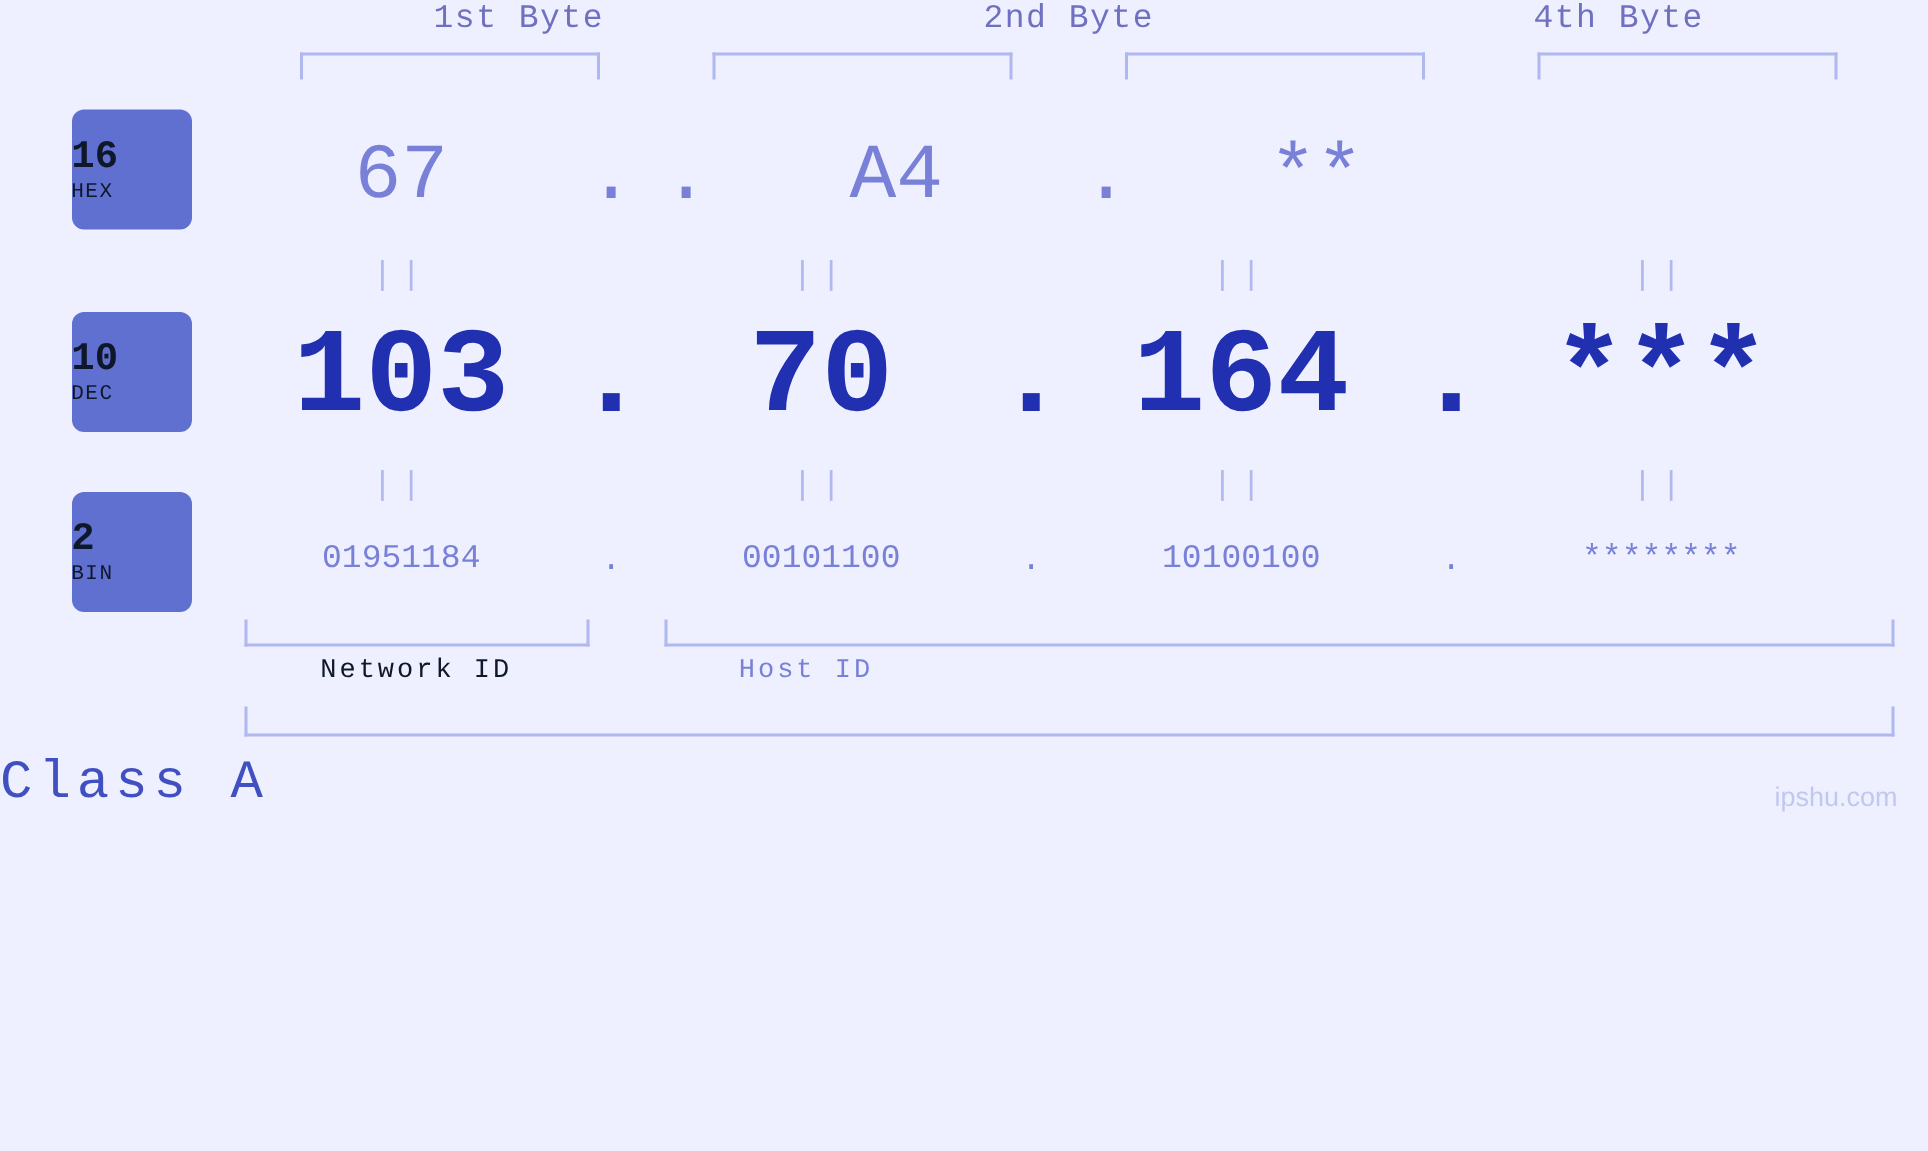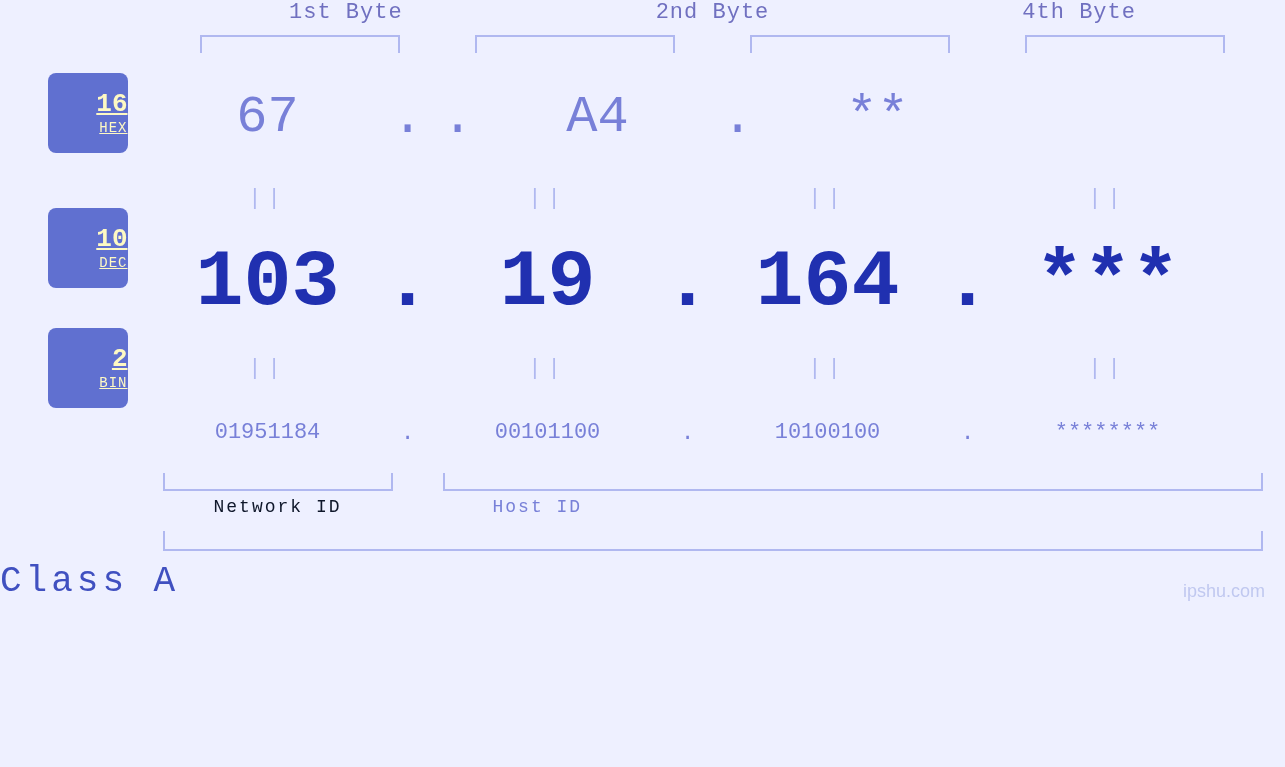--- a/index.html
+++ b/index.html
@@ -54,50 +54,48 @@
       height: 18px;
       border: 2px solid #b0b8f0;
       border-bottom: none;
       position: relative;
     }
 
     .badge {
       width: 80px;
       height: 80px;
       background: #6070d0;
-      color: #fef9c3;
+      color: #0f172a;
       display: flex;
       flex-direction: column;
-      align-items: flex-end;
+      align-items: flex-start;
       justify-content: center;
       border-radius: 8px;
       font-size: 22px;
       font-weight: bold;
       line-height: 1.2;
       margin-bottom: 10px;
-      text-decoration: underline;
     }
 
     .badge .badge-num {
       font-size: 26px;
       font-weight: bold;
     }
 
     .badge .badge-label {
       font-size: 14px;
       font-weight: normal;
       letter-spacing: 1px;
     }
 
     
     .rows-col {
       flex: 1;
       display: flex;
       flex-direction: column;
-      gap: 15px;
     }
 
     
     .data-row {
       display: flex;
       flex-direction: row;
       align-items: center;
       width: 100%;
       margin-bottom: 0;
     }
@@ -368,21 +366,21 @@
         <div class="eq-sep"></div>
         <div class="eq-cell">||</div>
       </div>
 
       <div class="data-row dec-row" style="height:100px; align-items:center;">
         <div class="cell">
           <span class="cell-value">103</span>
         </div>
         <div class="dot-sep" style="color:#2030b0; font-size:80px; font-weight:bold; text-align:center;">.</div>
         <div class="cell">
-          <span class="cell-value">19</span>
+          <span class="cell-value">70</span>
         </div>
         <div class="dot-sep" style="color:#2030b0; font-size:80px; font-weight:bold; text-align:center;">.</div>
         <div class="cell">
           <span class="cell-value">164</span>
         </div>
         <div class="dot-sep" style="color:#2030b0; font-size:80px; font-weight:bold; text-align:center;">.</div>
         <div class="cell">
           <span class="cell-value">***</span>
         </div>
       </div>

